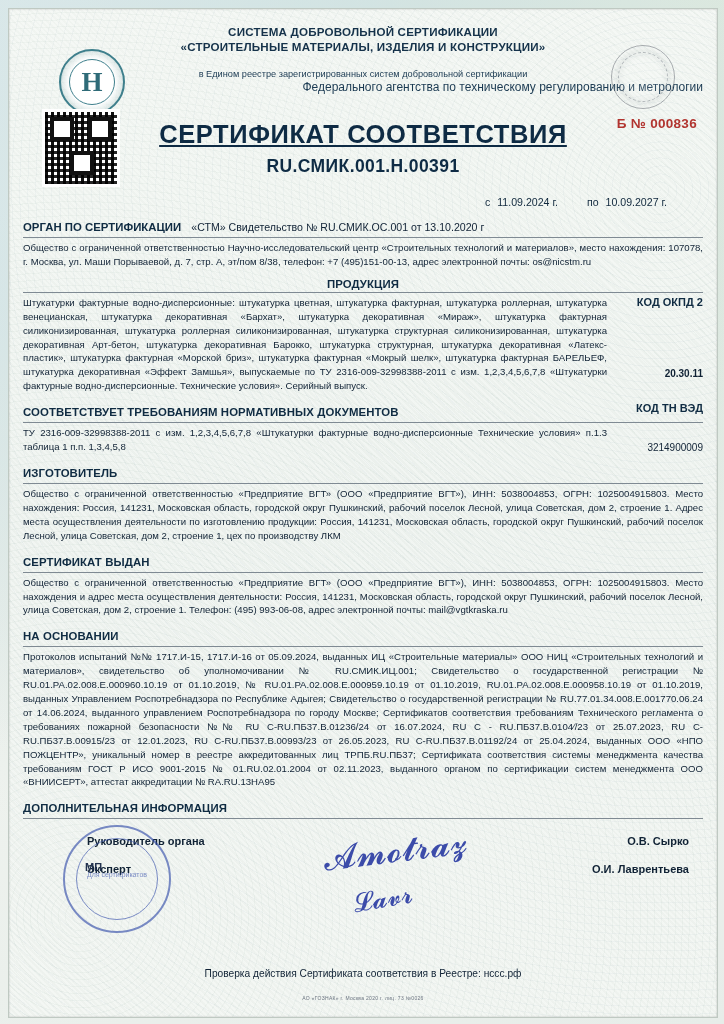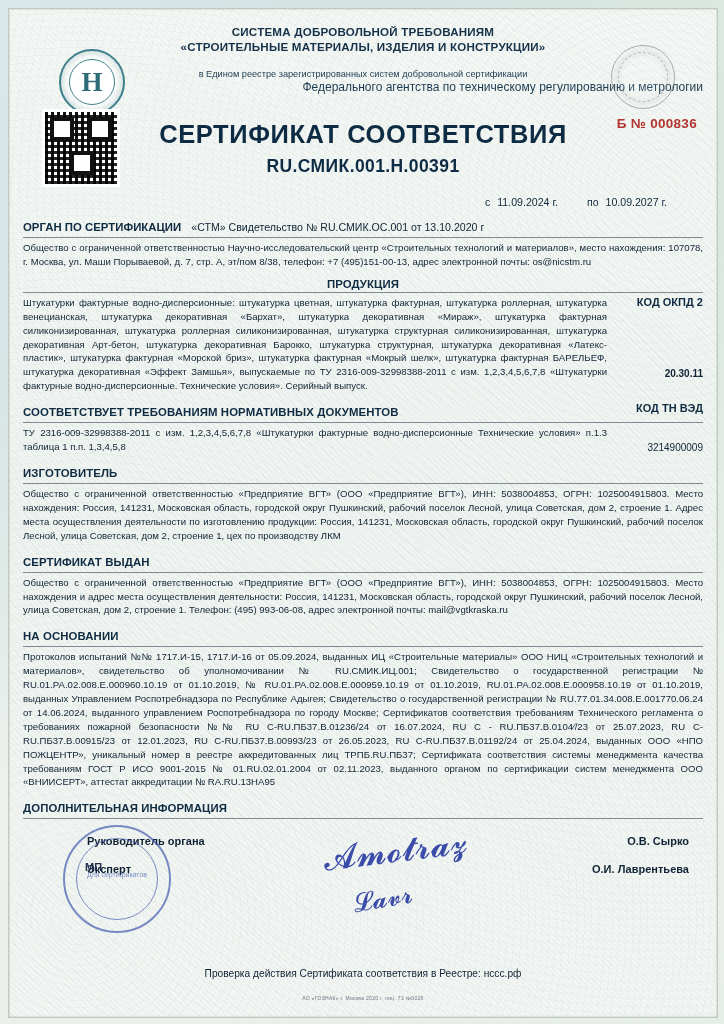--- a/index.html
+++ b/index.html
@@ -72,20 +72,21 @@
   .qr:before{
     content:"";position:absolute;left:5px;top:5px;width:16px;height:16px;border:4px solid #111;background:#fff;
   }
   .qr:after{
     content:"";position:absolute;right:5px;top:5px;width:16px;height:16px;border:4px solid #111;background:#fff;
   }
   .qr2{position:absolute;left:25px;bottom:9px;width:16px;height:16px;border:4px solid #111;background:#fff;z-index:3;}
   .maintitle{
     text-align:center;font-size:25.5px;font-weight:bold;letter-spacing:.6px;color:#0e2b44;
     padding-top:14px;
+    text-decoration:underline;
   }
   .subtitle{
     text-align:center;font-size:17.5px;font-weight:bold;letter-spacing:.4px;color:#0e2b44;margin-top:7px;
   }
   .blank-no{
     position:absolute;right:6px;top:10px;font-size:13.5px;color:#b1342f;font-weight:bold;letter-spacing:.3px;
   }
 
   
   .validity{text-align:right;font-size:10.6px;color:#10283d;margin-top:12px;padding-right:36px;}
@@ -148,21 +149,21 @@
 <div class="page">
   <div class="paper">
     <div class="guilloche"></div>
     <div class="inner">
 
       <div class="hdr">
         <div class="emblem">
           <div class="gl">Н</div>
         </div>
         <div class="stamp-tr"></div>
-        <div class="l1">СИСТЕМА ДОБРОВОЛЬНОЙ ТРЕБОВАНИЯМ</div>
+        <div class="l1">СИСТЕМА ДОБРОВОЛЬНОЙ СЕРТИФИКАЦИИ</div>
         <div class="l2">«СТРОИТЕЛЬНЫЕ МАТЕРИАЛЫ, ИЗДЕЛИЯ И КОНСТРУКЦИИ»</div>
         <div class="l4">в Едином реестре зарегистрированных систем добровольной сертификации</div>
         <div class="l5">Федерального агентства по техническому регулированию и метрологии</div>
       </div>
 
       <div class="titlewrap">
         <div class="qr">
             <div class="qr2"></div>
           </div>
         <div class="blank-no">Б  №  000836</div>

